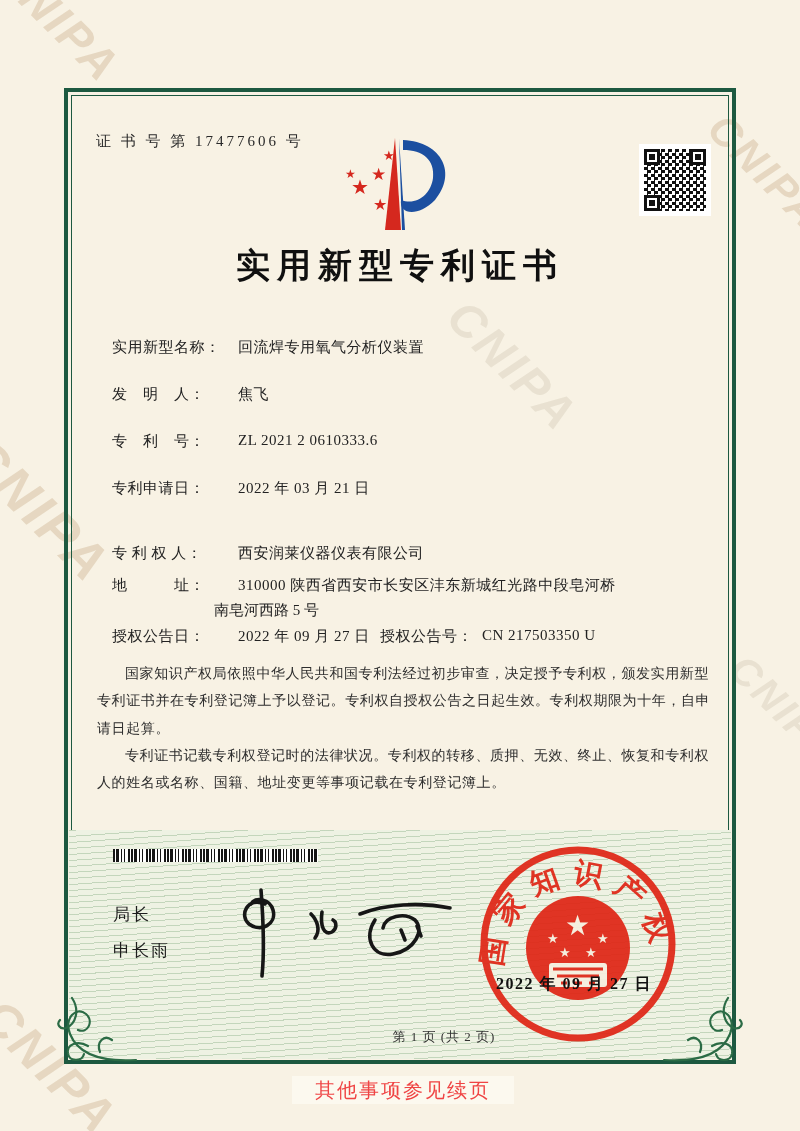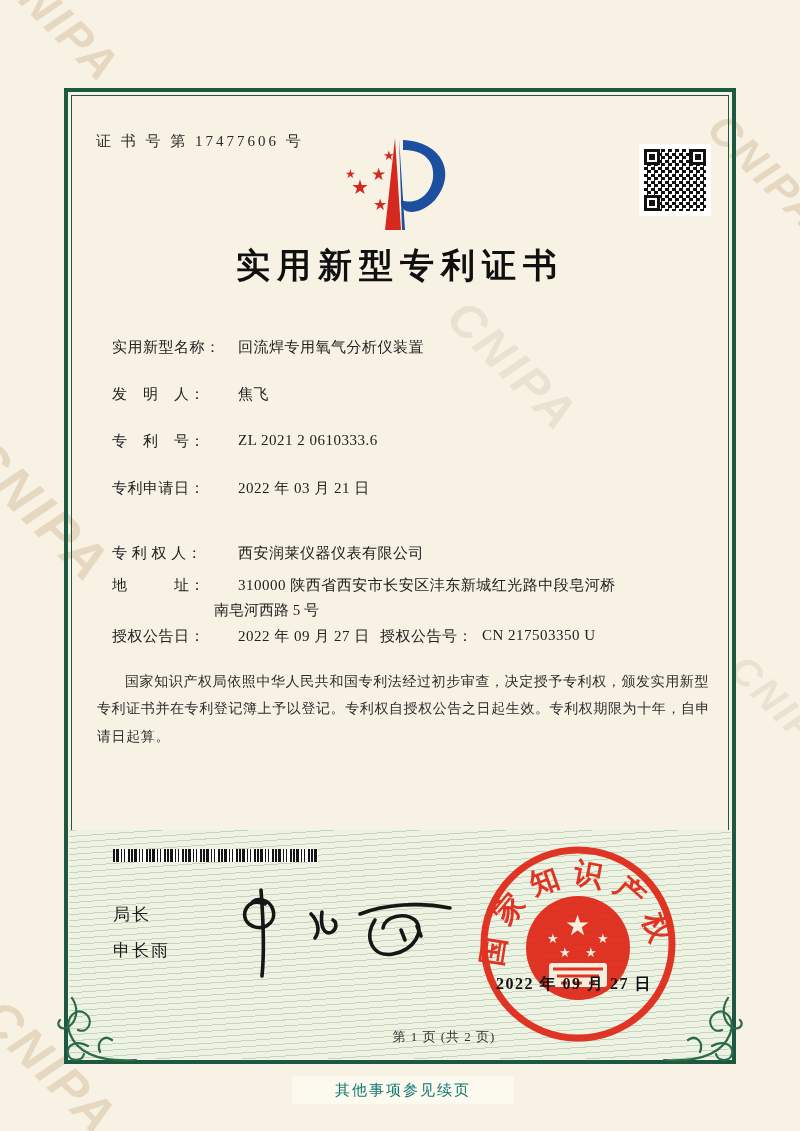--- a/index.html
+++ b/index.html
@@ -38,41 +38,41 @@
 
   .fields { position:absolute; left:112px; top:338px; width:580px; font-size:15px; }
   .frow { position:absolute; left:0; display:flex; white-space:nowrap;gap:24px; }
   .flabel { width:102px; flex-shrink:0; letter-spacing:0.5px; }
   .fvalue { letter-spacing:0.5px; }
   .addr2 { position:absolute; left:102px; top:25px; }
   .grant-no { position:absolute; left:268px; top:0; display:flex; }
 
   .body-text { position:absolute; left:97px; top:660px; width:614px; font-size:14px;
                line-height:1.95; letter-spacing:0.6px; color:#2d2d2d; }
-  .body-text p { text-indent:2em;margin-top:8px; }
+  .body-text p { text-indent:2em; }
 
   .barcode { position:absolute; left:113px; top:849px; width:205px; height:13px;
              background:repeating-linear-gradient(90deg,#151515 0 2px,#fff 2px 3px,#151515 3px 6px,
                #fff 6px 8px,#151515 8px 9px,#fff 9px 11px,#151515 11px 12px,#fff 12px 15px,
                #151515 15px 17px,#fff 17px 18px); }
 
   .sig-block { position:absolute; left:113px; top:903px;
                font-family:"Liberation Sans","DejaVu Sans",sans-serif; font-size:17px; color:#1d1d1d; }
   .sig-block div { margin-bottom:13px; letter-spacing:2px; }
   .signature { position:absolute; left:225px; top:886px; width:240px; height:95px; }
 
   .seal { position:absolute; left:477px; top:843px; width:202px; height:202px; opacity:0.93; }
   .seal-date { position:absolute; left:496px; top:974px; font-size:16px; font-weight:bold;
                letter-spacing:1.5px; color:#111; }
 
   .page-info { position:absolute; left:64px; top:1028px; width:672px; text-align:center;
                font-size:13px; letter-spacing:1px; color:#333;margin-left:44px; }
   .foot-strip { position:absolute; left:292px; top:1076px; width:222px; height:28px;
                 background:#fcf9ef; display:flex; align-items:center; justify-content:center; }
-  .foot-note { font-size:15px; letter-spacing:2px; color:#0f766e; }
+  .foot-note { font-size:20px; letter-spacing:2px; color:#ef4444; }
 </style>
 </head>
 <body>
 
 <div class="wm" style="left:-20px; top:-8px; font-size:46px;">CNIPA</div>
 <div class="wm" style="left:694px; top:148px; font-size:42px;">CNIPA</div>
 <div class="wm faint" style="left:432px; top:338px; font-size:48px;">CNIPA</div>
 <div class="wm" style="left:-52px; top:478px; font-size:54px;">CNIPA</div>
 <div class="wm faint" style="left:716px; top:688px; font-size:40px;">CNIPA</div>
 <div class="wm" style="left:-34px; top:1038px; font-size:50px;">CNIPA</div>
@@ -156,20 +156,21 @@
     <span class="fvalue">2022 年 09 月 27 日</span>
     <span class="grant-no">
       <span class="flabel">授权公告号：</span>
       <span class="fvalue">CN 217503350 U</span>
     </span>
   </div>
 </div>
 
 <div class="body-text">
   <p>国家知识产权局依照中华人民共和国专利法经过初步审查，决定授予专利权，颁发实用新型专利证书并在专利登记簿上予以登记。专利权自授权公告之日起生效。专利权期限为十年，自申请日起算。</p>
+  <p>专利证书记载专利权登记时的法律状况。专利权的转移、质押、无效、终止、恢复和专利权人的姓名或名称、国籍、地址变更等事项记载在专利登记簿上。</p>
 </div>
 
 <div class="barcode"></div>
 
 <div class="sig-block">
   <div>局长</div>
   <div>申长雨</div>
 </div>
 
 <svg class="signature" viewBox="0 0 240 95">

